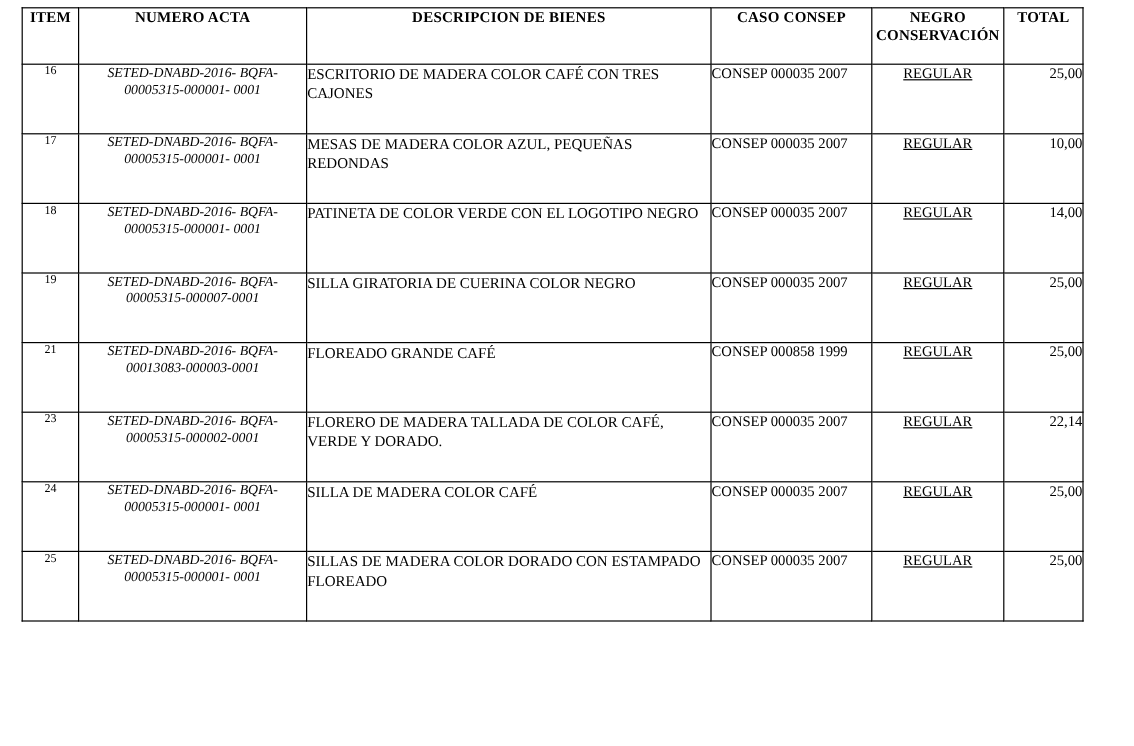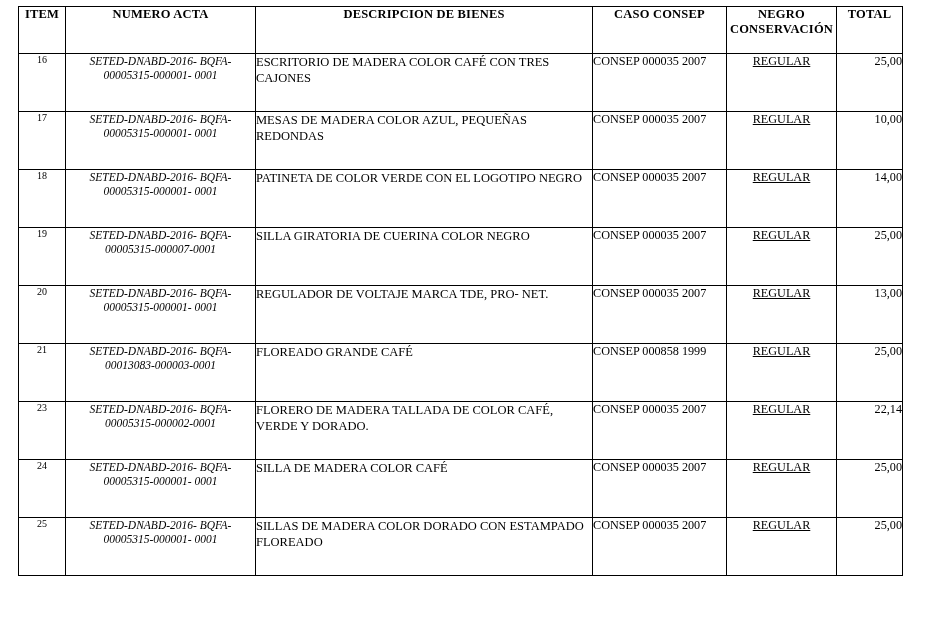--- a/index.html
+++ b/index.html
@@ -141,28 +141,20 @@
       </tr>
       <tr>
         <td class="cell-item">19</td>
         <td class="cell-acta">SETED-DNABD-2016-  BQFA-00005315-000007-0001</td>
         <td class="cell-desc">SILLA GIRATORIA DE CUERINA COLOR  NEGRO</td>
         <td class="cell-caso">CONSEP 000035 2007</td>
         <td class="cell-estado">REGULAR</td>
         <td class="cell-total">25,00</td>
       </tr>
       <tr>
-        <td class="cell-item">20</td>
-        <td class="cell-acta">SETED-DNABD-2016-  BQFA-00005315-000001-  0001</td>
-        <td class="cell-desc">REGULADOR DE VOLTAJE MARCA TDE, PRO-  NET.</td>
-        <td class="cell-caso">CONSEP 000035 2007</td>
-        <td class="cell-estado">REGULAR</td>
-        <td class="cell-total">13,00</td>
-      </tr>
-      <tr>
         <td class="cell-item">21</td>
         <td class="cell-acta">SETED-DNABD-2016-  BQFA-00013083-000003-0001</td>
         <td class="cell-desc">FLOREADO GRANDE CAFÉ</td>
         <td class="cell-caso">CONSEP 000858 1999</td>
         <td class="cell-estado">REGULAR</td>
         <td class="cell-total">25,00</td>
       </tr>
       <tr>
         <td class="cell-item">23</td>
         <td class="cell-acta">SETED-DNABD-2016-  BQFA-00005315-000002-0001</td>

